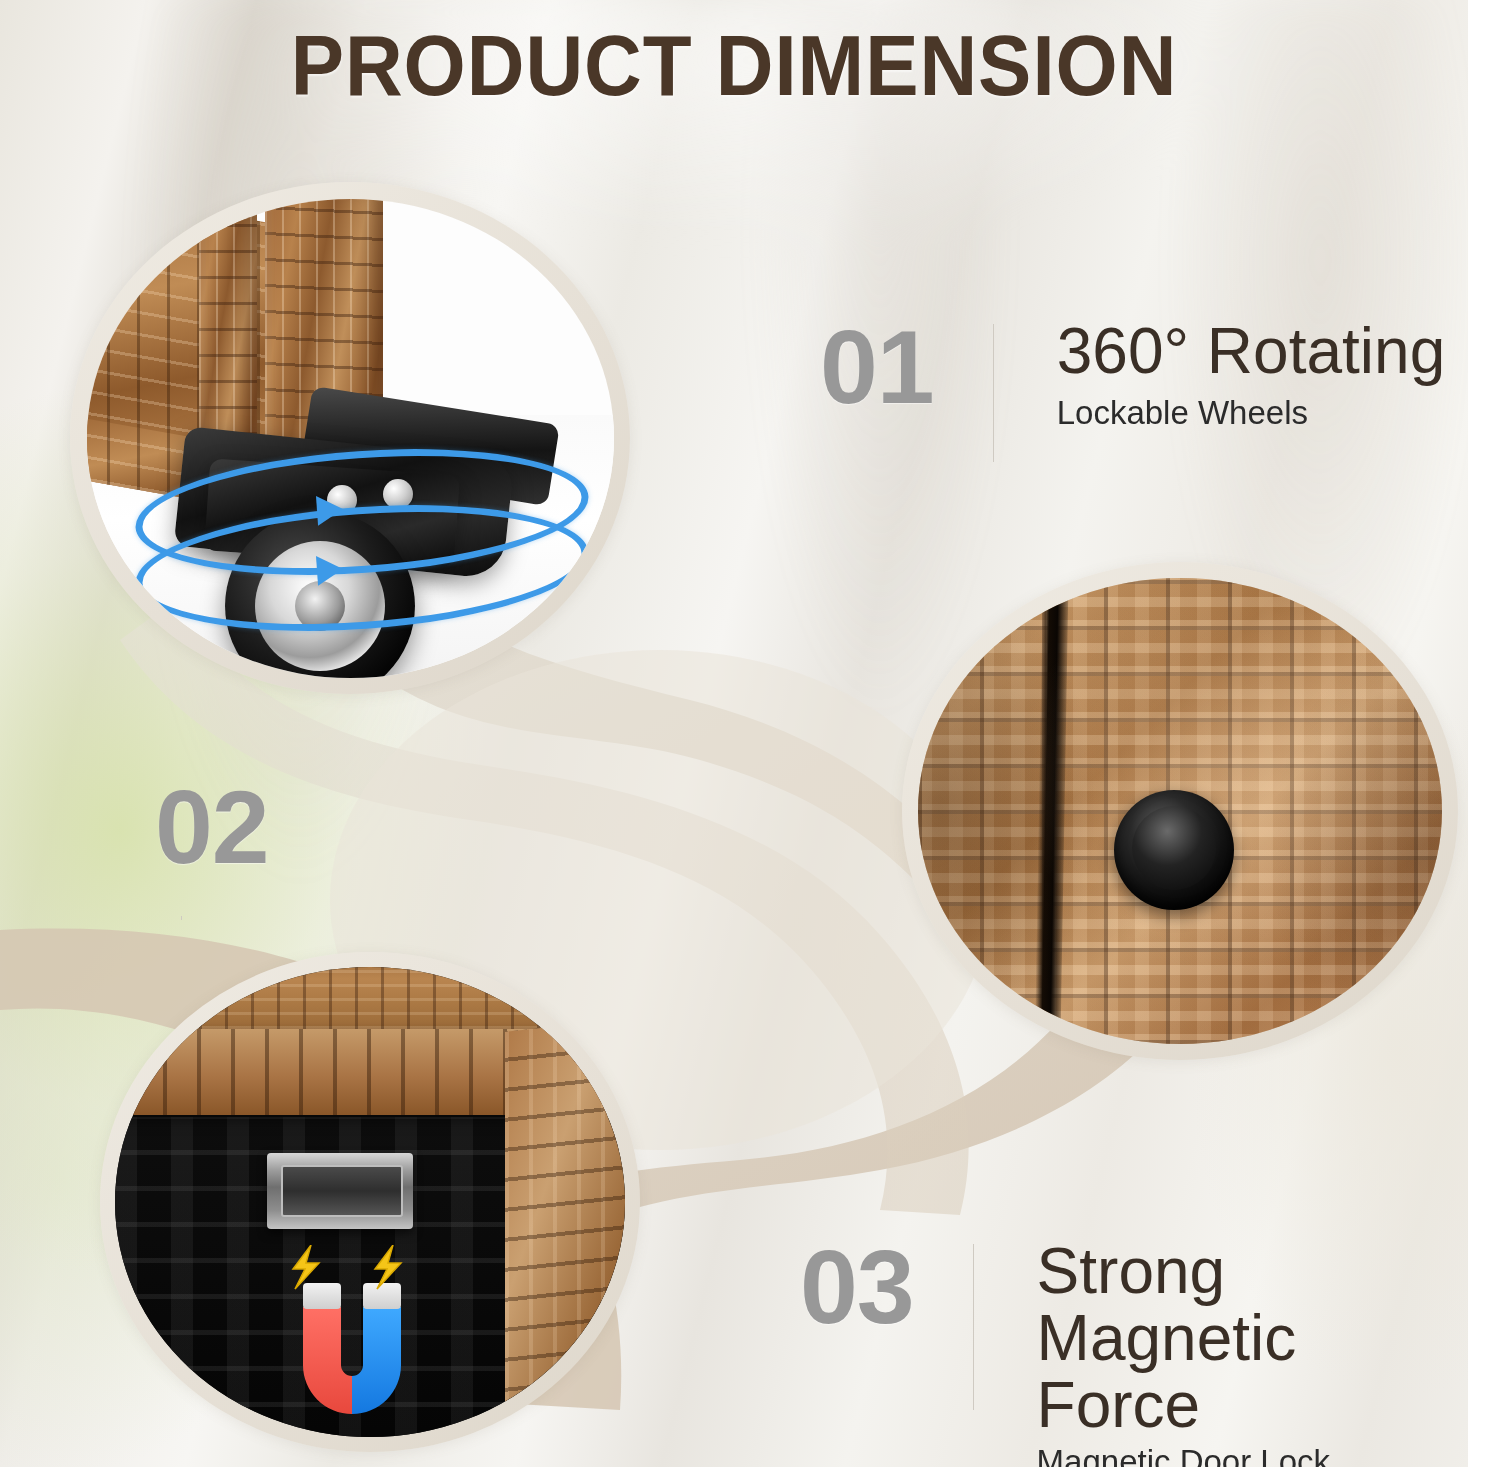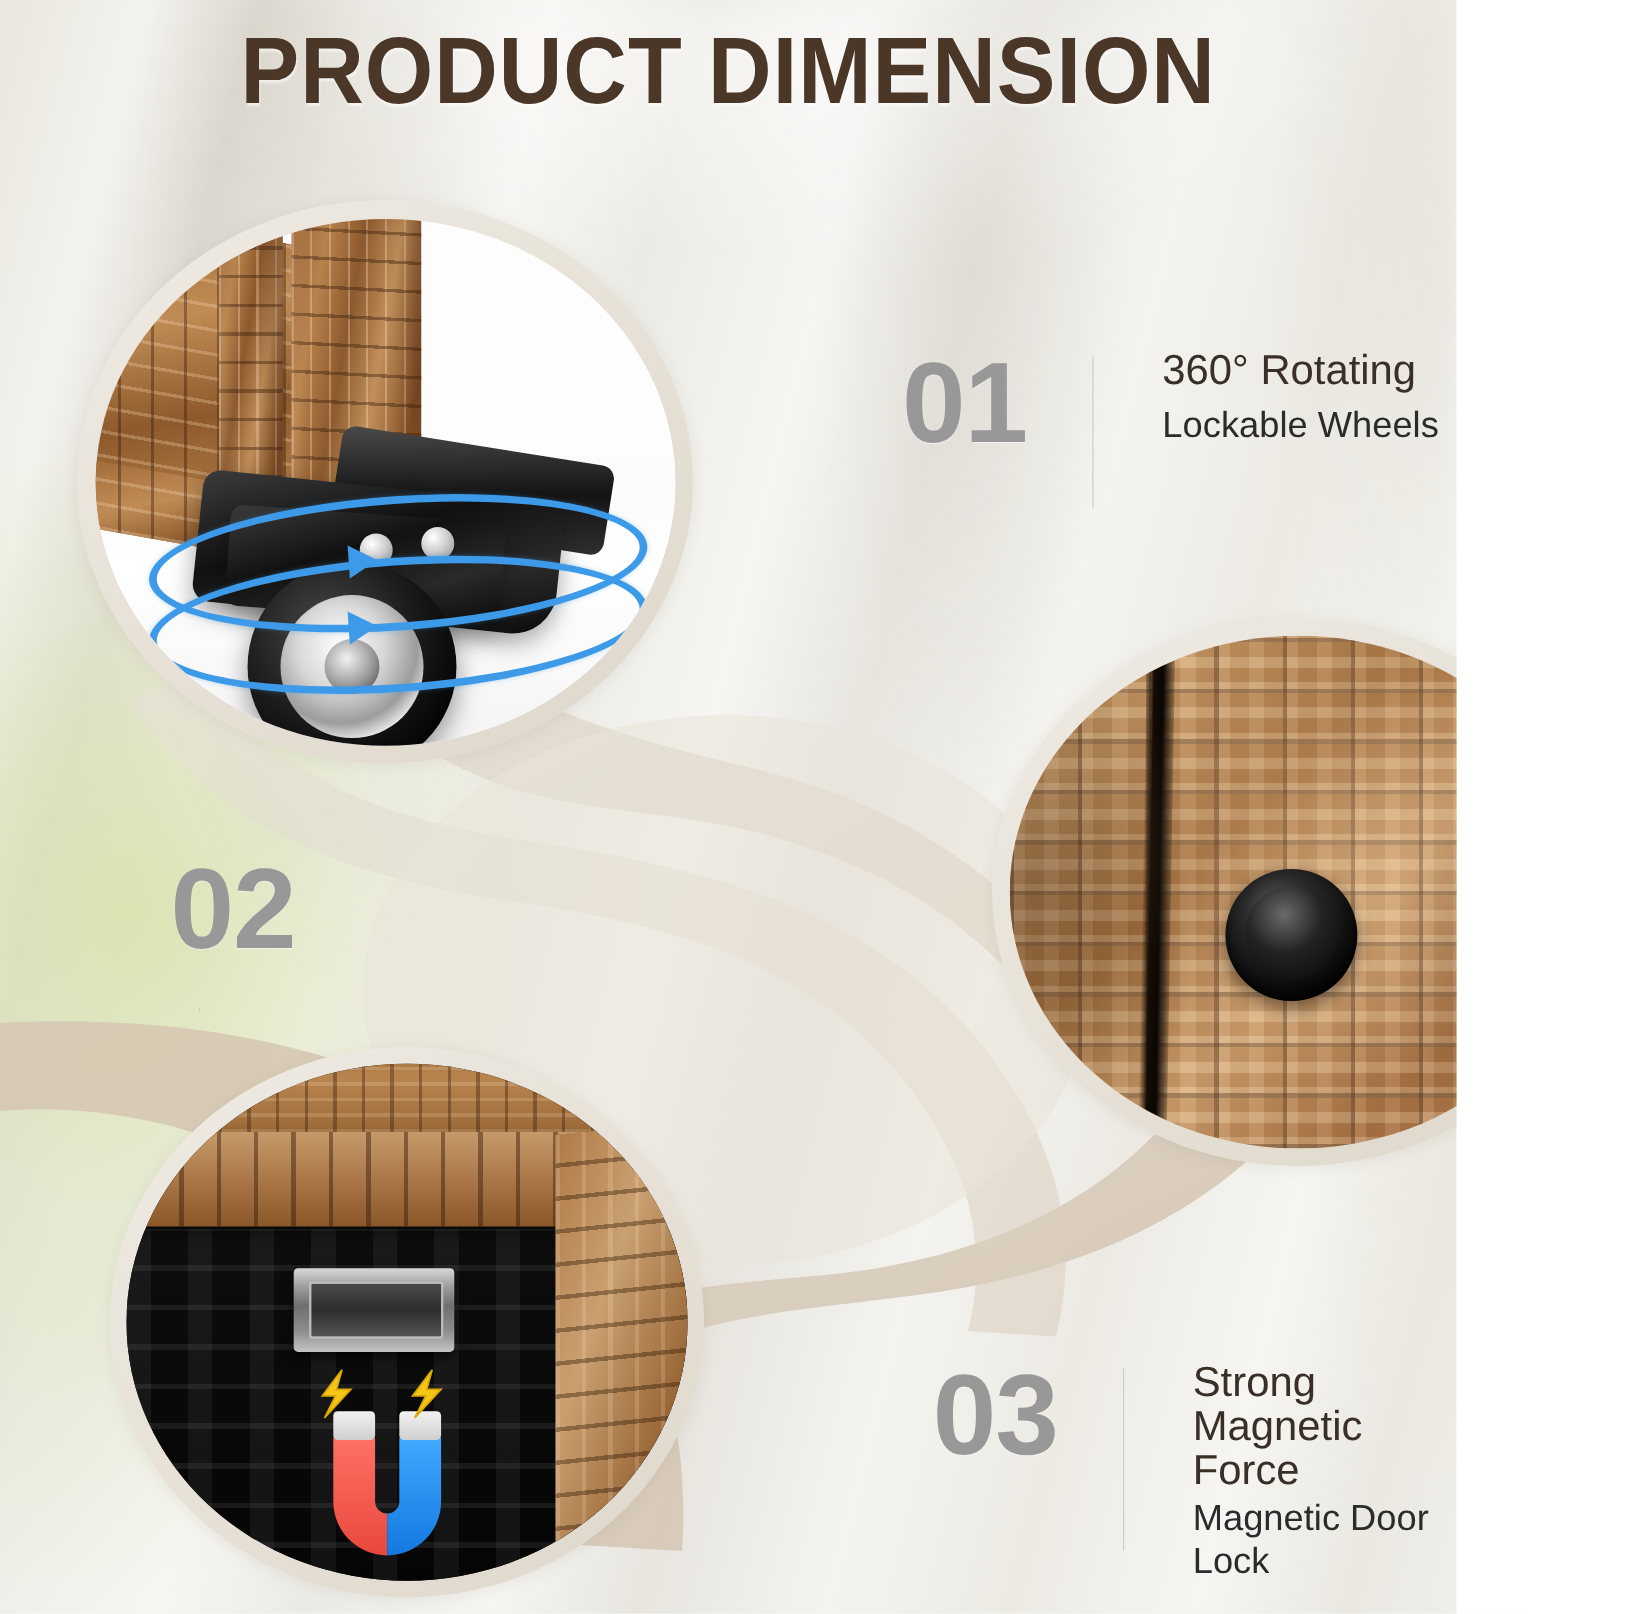--- a/index.html
+++ b/index.html
@@ -2,21 +2,21 @@
 <html><head>
 <meta charset="utf-8">
 <style>
   html, body {
     margin: 0;
     padding: 0;
     background: #ffffff;
   }
   #page {
     position: relative;
-    width: 1324px;
+    width: 1468px;
     height: 1467px;
     overflow: hidden;
     font-family: "Liberation Sans", sans-serif;
     background: #f2efe9;
   }
 
   
   .bg-layer { position: absolute; inset: 0; }
   .bg-base {
     background:
@@ -70,39 +70,39 @@
     text-shadow: 0 1px 1px rgba(255,255,255,0.5);
   }
   .feat-rule {
     width: 1px;
     background: #cfcac2;
     margin: 6px 0 0 26px;
     align-self: stretch;
   }
   .feat-text { margin-left: 30px; }
   .feat-head {
-    font-size: 38px;
+    font-size: 64px;
     line-height: 1.05;
     color: #3a2f26;
     font-weight: 400;
     white-space: pre-line;
   }
   .feat-sub {
     font-size: 33px;
     line-height: 1.2;
     color: #2b2b2b;
     font-weight: 400;
     margin-top: 8px;
   }
 
   #feature-01 { left: 820px; top: 318px; height: 140px; }
   #feature-01 .feat-rule { height: 138px; }
   #feature-02 { left: 155px; top: 778px; height: 142px; flex-direction: column; }
   #feature-02 .feat-rule { height: 140px; }
-  #feature-03 { left: 848px; top: 1238px; height: 168px; }
+  #feature-03 { left: 800px; top: 1238px; height: 168px; }
   #feature-03 .feat-rule { height: 166px; }
   #feature-03 .feat-sub { margin-top: 2px; }
 
   
   .circle-wrap { position: absolute; border-radius: 50%; }
   .circle-ring {
     position: absolute;
     inset: 0;
     border-radius: 50%;
     background: linear-gradient(145deg, #efebe3 0%, #e6e0d6 55%, #ded7cb 100%);

